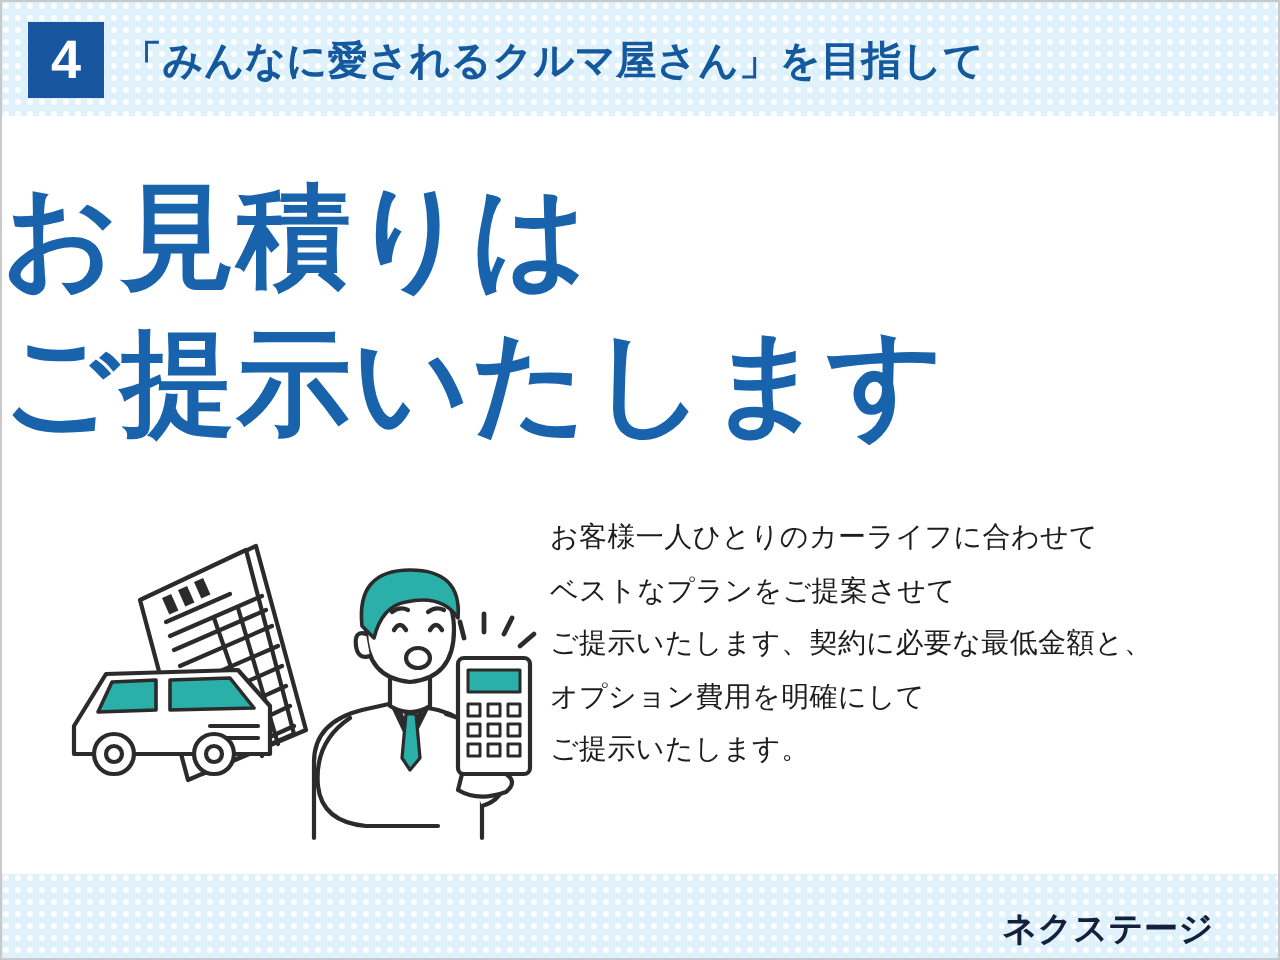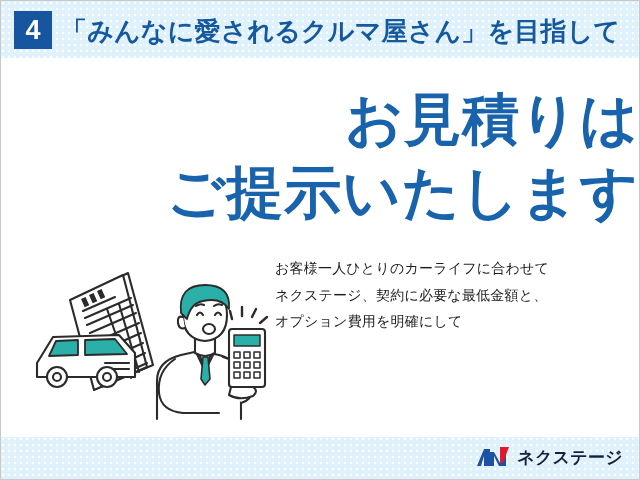--- a/index.html
+++ b/index.html
@@ -51,35 +51,35 @@
     line-height: 38px;
     text-align: center;
     letter-spacing: 0;
   }
   #header-title {
     position: absolute;
     left: 60px;
     top: 14px;
     height: 32px;
     line-height: 32px;
-    font-size: 26px;
+    font-size: 20px;
     font-weight: bold;
     color: #14589e;
     white-space: nowrap;
     letter-spacing: 0.2px;
     text-align: center;
   }
 
   
   #headline {
     position: absolute;
     left: 0;
     right: 0;
     top: 82px;
-    text-align: right;
+    text-align: left;
     color: #1863ac;
     font-weight: bold;
     letter-spacing: 1px;
   }
   #headline .hl-line {
     display: block;
     font-size: 57px;
     line-height: 73px;
     white-space: nowrap;
   }
@@ -106,26 +106,27 @@
     left: 22px;
     top: 252px;
     width: 250px;
     height: 170px;
   }
   #illustration svg { display: block; }
 
   
   #brand-logo {
     position: absolute;
-    right: 16px;
+    right: 32px;
     bottom: 9px;
     height: 24px;
     display: flex;
-    align-items: flex-start;
+    align-items: flex-end;
     gap: 7px;
+    flex-direction: column;
   }
   #brand-mark { display: block; }
   #brand-name {
     font-size: 17px;
     font-weight: bold;
     color: #14213d;
     letter-spacing: 0.3px;
     line-height: 24px;
     white-space: nowrap;
   }
@@ -141,22 +142,24 @@
 
   <div id="header-title">「みんなに愛されるクルマ屋さん」を目指して</div>
 
   <div id="headline">
     <span class="hl-line">お見積りは</span>
     <span class="hl-line">ご提示いたします</span>
   </div>
 
   <div id="body-copy">
     <span class="copy-line">お客様一人ひとりのカーライフに合わせて</span>
-    <span class="copy-line">ネクステージ、契約に必要な最低金額と、</span>
+    <span class="copy-line">ベストなプランをご提案させて</span>
+    <span class="copy-line">ご提示いたします、契約に必要な最低金額と、</span>
     <span class="copy-line">オプション費用を明確にして</span>
+    <span class="copy-line">ご提示いたします。</span>
   </div>
 
   <div id="illustration">
     <svg width="250" height="170" viewBox="0 0 250 170" xmlns="http://www.w3.org/2000/svg">
       <g fill="none" stroke="#2b2b2b" stroke-width="2.1" stroke-linecap="round" stroke-linejoin="round">
 
         <g>
           <polygon points="55,44 105,20 130,112 78,134" fill="#ffffff"></polygon>
           <polygon points="47,47 100,22 124,114 71,137" fill="#ffffff"></polygon>
 

